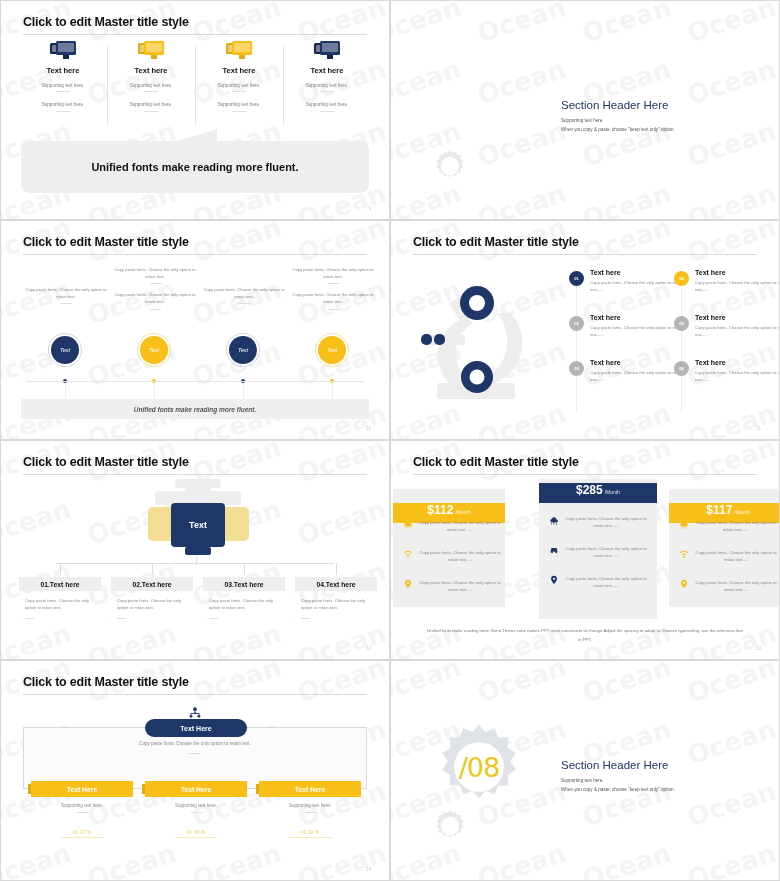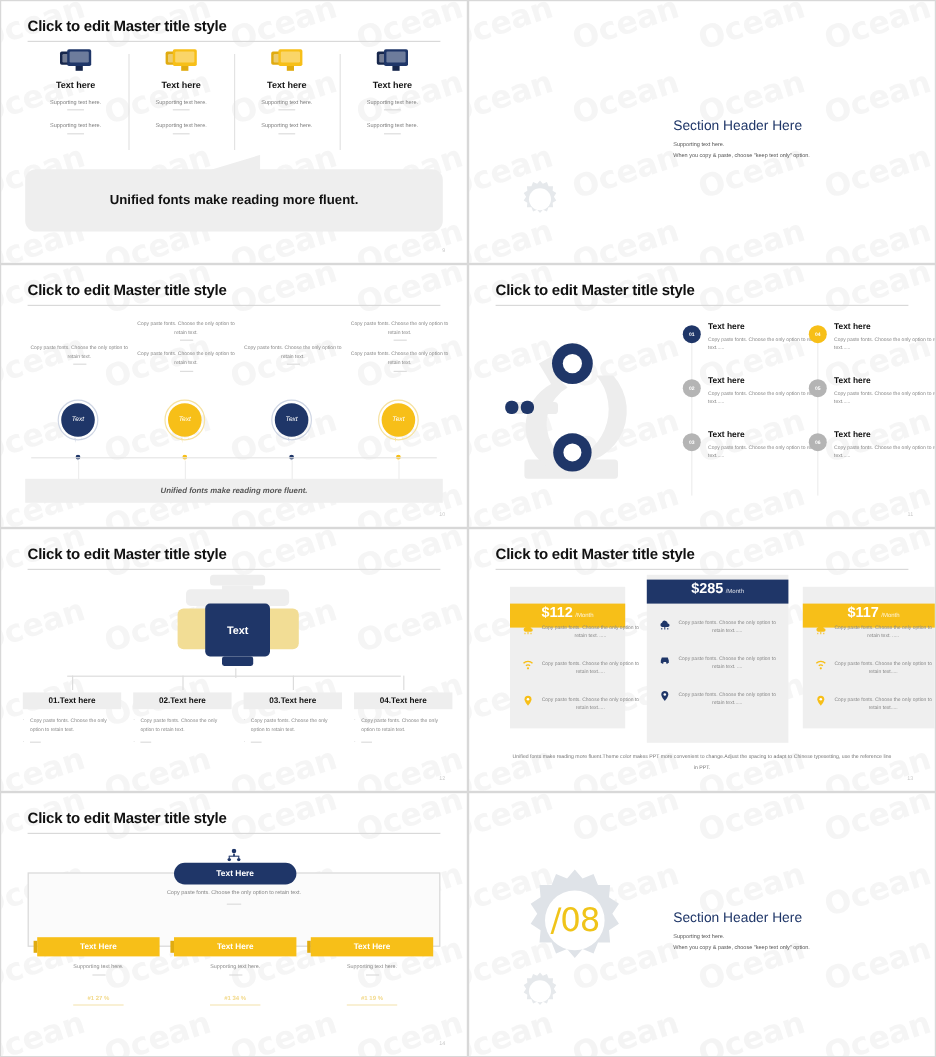--- a/index.html
+++ b/index.html
@@ -458,21 +458,21 @@
           <span style="left:190px;top:128px;transform:rotate(-18deg)">Ocean</span>
           <span style="left:295px;top:128px;transform:rotate(-18deg)">Ocean</span>
           <span style="left:-20px;top:190px;transform:rotate(-18deg)">Ocean</span>
           <span style="left:85px;top:190px;transform:rotate(-18deg)">Ocean</span>
           <span style="left:190px;top:190px;transform:rotate(-18deg)">Ocean</span>
           <span style="left:295px;top:190px;transform:rotate(-18deg)">Ocean</span>
         </div>
         <div class="title">Click to edit Master title style</div>
           <div class="rule"></div>
           <div class="pagenum">13</div>
-    <div class="pcard" style="left:34px;top:48px;width:96px;height:118px">
+    <div class="pcard" style="left:2px;top:48px;width:112px;height:118px">
       <div class="phead" style="top:14px;background:#f7bf18">
         <span class="pprice">$112</span>
         <span class="pmonth">/Month</span>
           </div>
       <div class="prow" style="left:10px;top:30px;width:98px">
         <span class="pico" style="color:#f7bf18">
               <svg viewBox="0 0 24 24">
                 <path fill="currentColor" d="M18 11a6 6 0 0 0-11.7-1.6A4.5 4.5 0 0 0 6.5 18H18a3.5 3.5 0 0 0 0-7z"></path>
                 <rect x="11" y="18" width="2" height="5" fill="currentColor"></rect>
                 <rect x="5" y="20" width="2" height="3" fill="currentColor"></rect>

